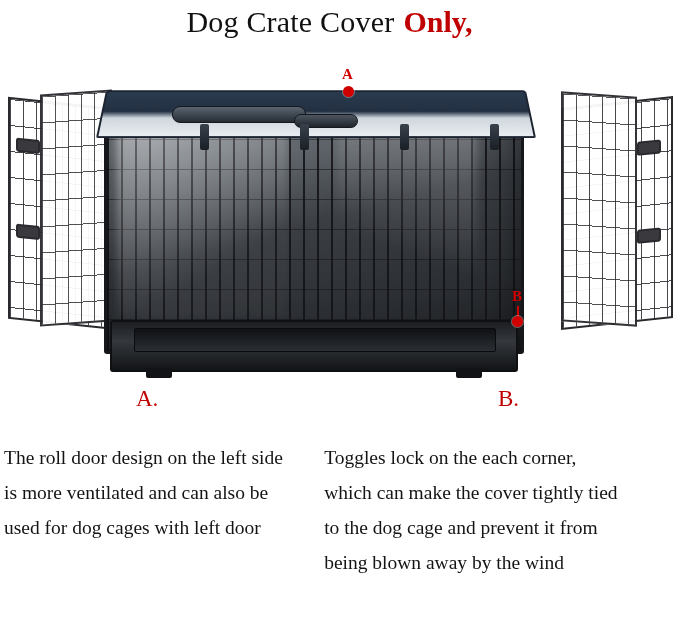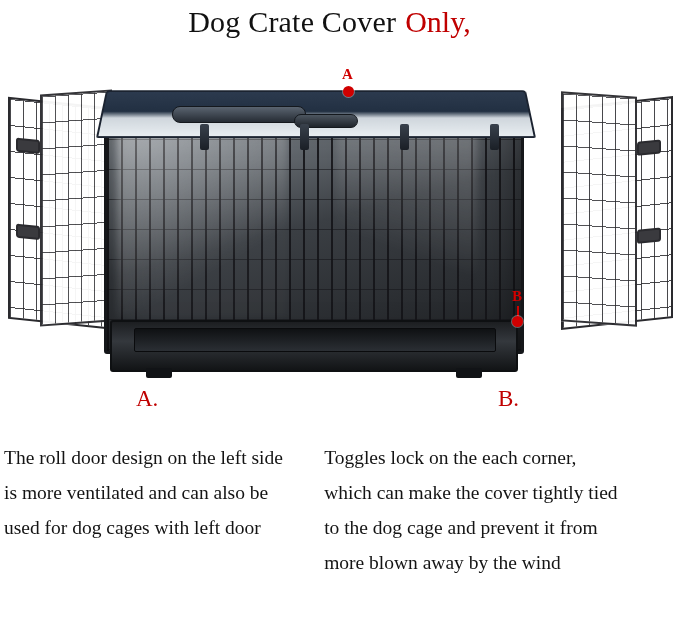--- a/index.html
+++ b/index.html
@@ -31,21 +31,21 @@
   .title-main {
     font-family: "Liberation Serif", serif;
     font-size: 30px;
     color: #111111;
     letter-spacing: 0.2px;
   }
   .title-accent {
     font-family: "Liberation Serif", serif;
     font-size: 30px;
     color: #c00000;
-    font-weight: 400;
+    font-weight: 700;
     margin-left: 9px;
   }
 
   
   .photo {
     position: absolute;
     top: 44px;
     left: 0;
     width: 679px;
     height: 345px;
@@ -339,14 +339,14 @@
   <div class="marker-dot" style="left:512px; top:272px;"></div>
 </div>
 
 <div class="callouts">
   <div class="callout-a">A.</div>
   <div class="callout-b">B.</div>
 </div>
 
 <div class="desc">
   <div class="col col-left">The roll door design on the left side is more ventilated and can also be used for dog cages with left door</div>
-  <div class="col col-right">Toggles lock on the each corner, which can make the cover tightly tied to the dog cage and prevent it from more blown away by the wind</div>
+  <div class="col col-right">Toggles lock on the each corner, which can make the cover tightly tied to the dog cage and prevent it from being blown away by the wind</div>
 </div>
 
 </body></html>

